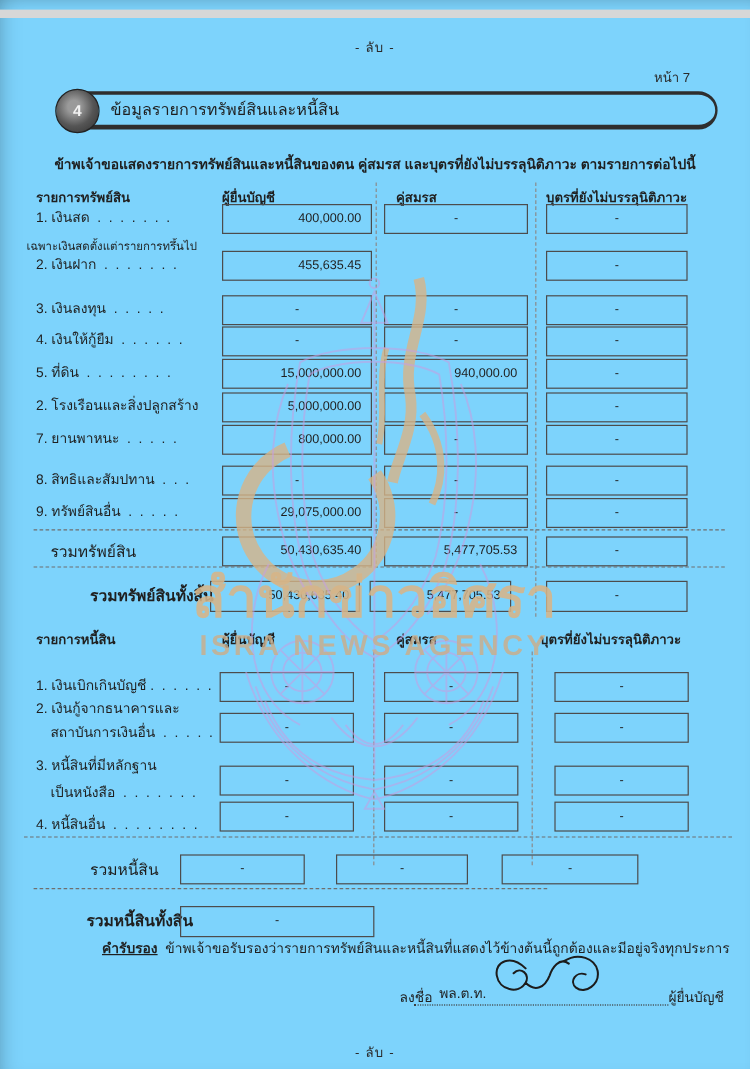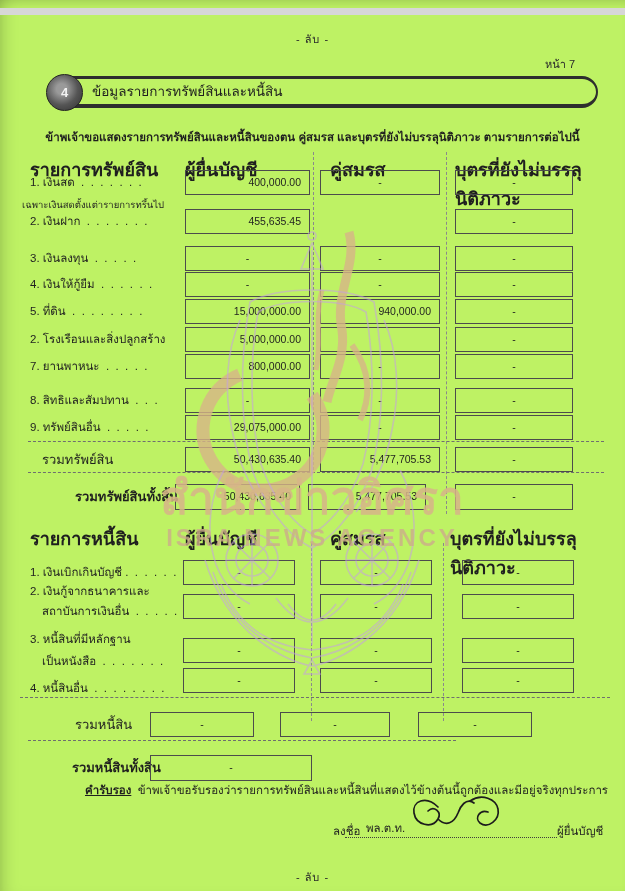--- a/index.html
+++ b/index.html
@@ -1,35 +1,35 @@
 <!DOCTYPE html>
 <html><head>
 <meta charset="utf-8">
 <style>
   html,body{margin:0;padding:0;}
   body{width:625px;height:891px;position:relative;background:#e8e8e8;
        font-family:"Liberation Sans","DejaVu Sans",sans-serif;}
-  .page{position:absolute;left:0;top:0;width:625px;height:891px;background:#bef264;
+  .page{position:absolute;left:0;top:0;width:625px;height:891px;background:#7dd3fc;
         color:#1f1f1f;overflow:hidden;
         box-shadow:inset 14px 0 18px -14px rgba(0,0,0,.25), inset 0 10px 14px -10px rgba(0,0,0,.2);}
   .abs{position:absolute;}
   .scanband{position:absolute;left:0;top:8px;width:625px;height:7px;background:#d7d7d7;}
   .conf{font-size:11px;letter-spacing:1px;color:#2a2a2a;}
   .pagenum{font-size:11px;color:#2a2a2a;}
   .pill{position:absolute;left:48px;top:76px;width:550px;height:32px;box-sizing:border-box;
         border:2px solid #2e2e2e;border-top-width:3px;border-bottom-width:4px;border-radius:17px;}
   .pill-title{position:absolute;left:92px;top:76px;height:32px;line-height:32px;
         font-size:13.5px;font-weight:400;}
   .numcircle{position:absolute;left:46px;top:74px;width:35px;height:35px;border-radius:50%;
         background:radial-gradient(circle at 42% 40%, #9a9a9a 18%, #555 55%, #2f2f2f 100%);
         border:1.5px solid #222;color:#f2f2f2;font-size:13px;font-weight:700;
         display:flex;align-items:center;justify-content:center;}
   .intro{position:absolute;left:0;top:128px;width:625px;text-align:center;
         font-size:11.5px;font-weight:600;}
-  .hdr{position:absolute;font-size:18px;font-weight:600;}
+  .hdr{position:absolute;font-size:11px;font-weight:600;}
   .row{position:absolute;left:0;width:625px;height:25px;}
   .row-label{position:absolute;left:30px;font-size:11.5px;line-height:25px;white-space:pre;}
   .box{position:absolute;top:0;height:25px;box-sizing:border-box;border:1.4px solid #4c4c4c;
         font-size:10.5px;line-height:23px;background:transparent;}
   .box.num{text-align:right;padding-right:8px;}
   .box.dash{text-align:center;}
   .c1{left:185px;width:125px;}
   .c2{left:320px;width:120px;}
   .c3{left:455px;width:118px;}
   .note{position:absolute;left:22px;font-size:9.5px;}

